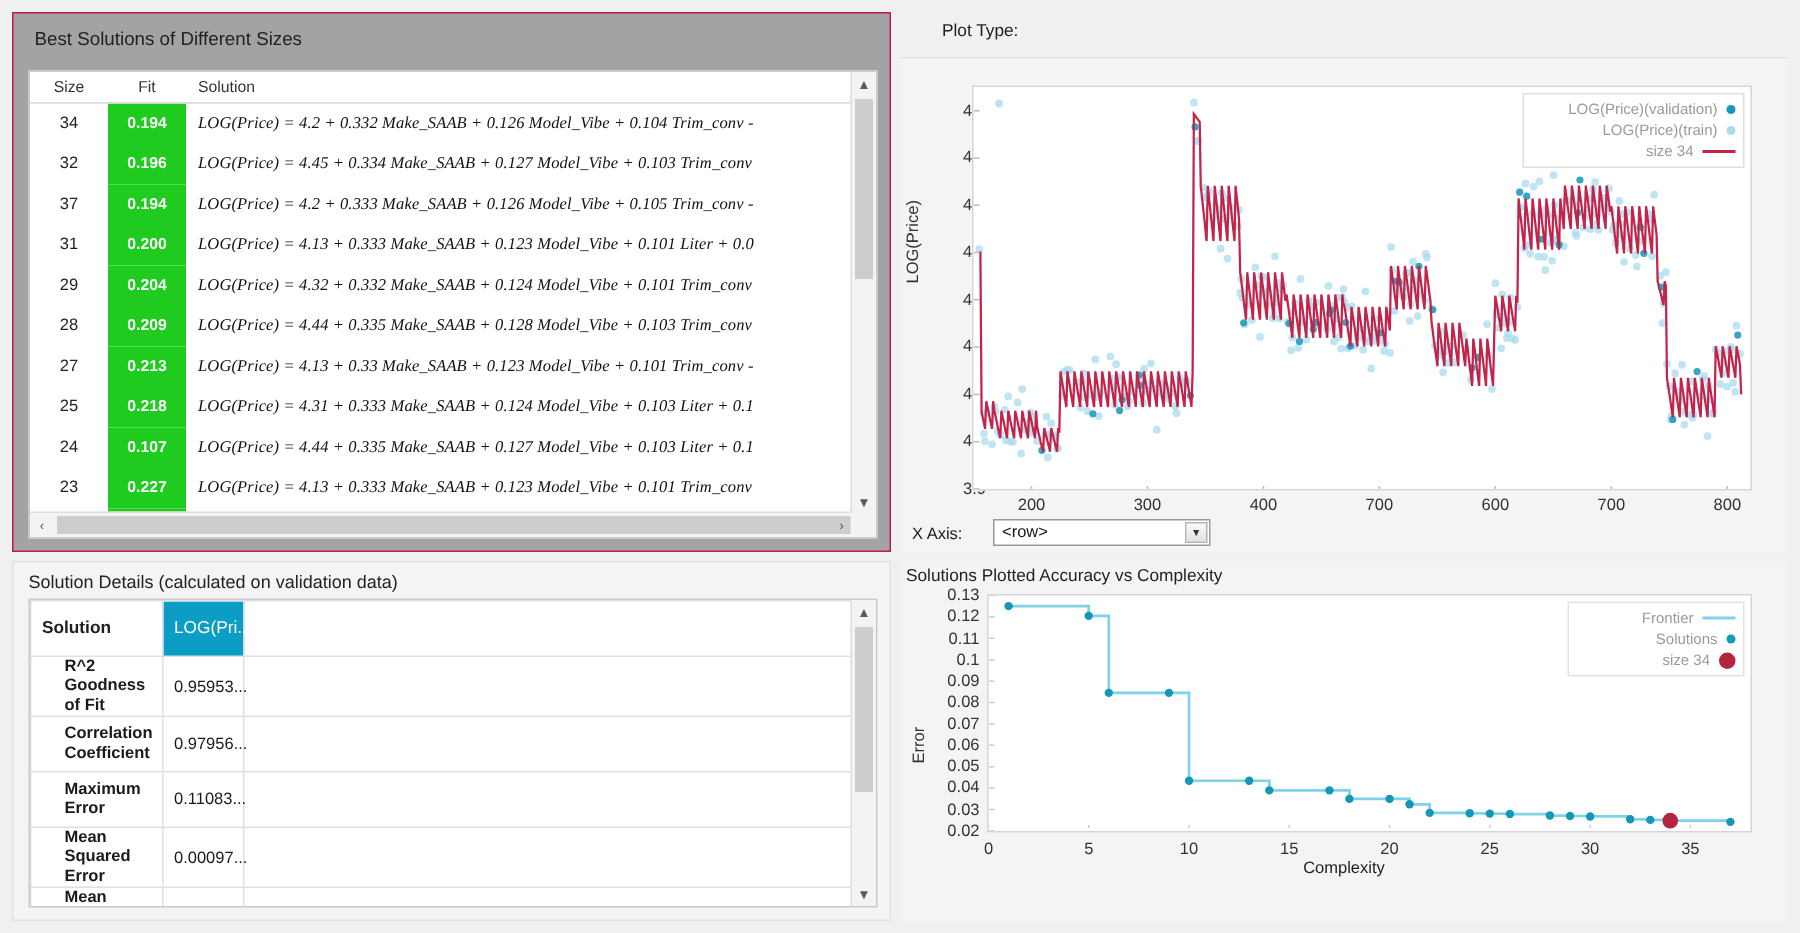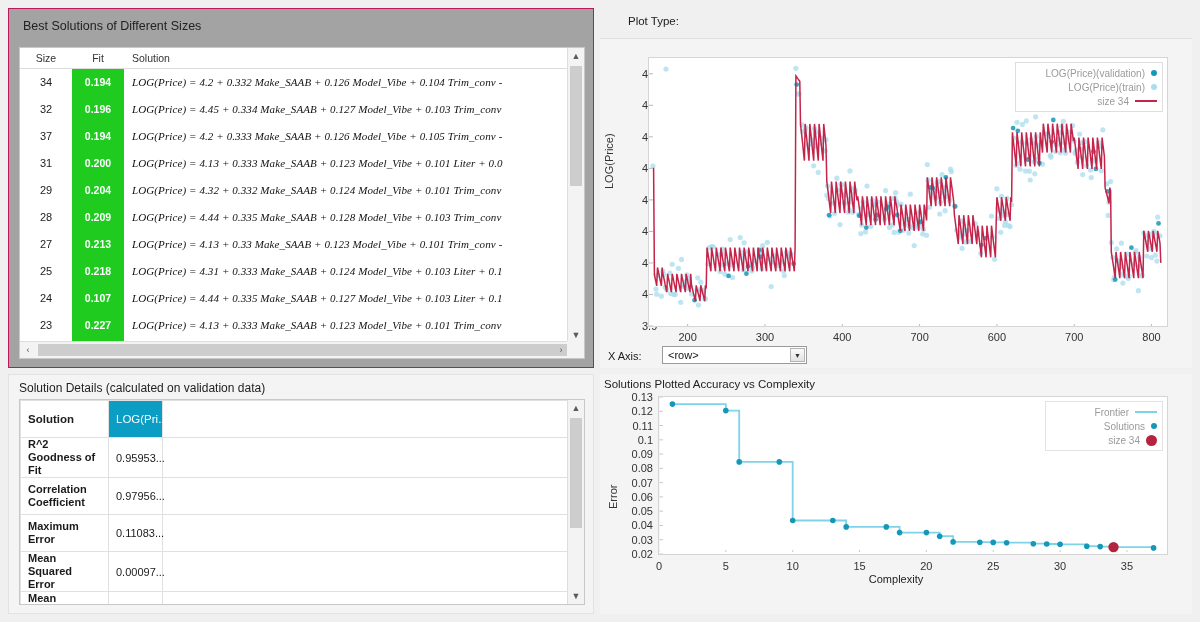--- a/index.html
+++ b/index.html
@@ -84,21 +84,21 @@
     background: #f4f4f4; border: 1px solid #e2e2e2;
   }
   #det-title { position: absolute; left: 10px; top: 6px; font-size: 12px; }
   #det-box {
     position: absolute; left: 10px; top: 24px; width: 566px; height: 206px;
     background: #ffffff; border: 1px solid #c8c8c8; overflow: hidden;
   }
   #det-clip { position: absolute; left: 0; top: 0; width: 549px; height: 204px; overflow: hidden; }
   table.dettable { border-collapse: collapse; table-layout: fixed; width: 549px; }
   table.dettable td { border: 1px solid #e0e0e0; height: 37px; vertical-align: middle; }
-  td.d-label { width: 88px; padding: 0 7px; font-weight: bold; font-size: 11px; color: #1a1a1a; line-height: 13px; }
+  td.d-label { width: 88px; padding: 0 22px; font-weight: bold; font-size: 11px; color: #1a1a1a; line-height: 13px; }
   td.d-val { width: 70px; padding: 0 7px; font-size: 11px; color: #1a1a1a; }
   td.d-pad { border: none; background: #fff; }
   td.d-head-label { width: 88px; padding: 0 7px; font-weight: bold; font-size: 11.5px; }
   td.d-head-val { width: 54px; padding: 0 7px; font-size: 11.5px; color: #fff; }
 
   
   #plottype-bar { position: absolute; left: 600px; top: 8px; width: 592px; height: 30px; }
   #plottype-label { position: absolute; left: 28px; top: 7px; font-size: 11.5px; }
   #plottype-select {
     position: absolute; left: 84px; top: 2px; width: 166px; height: 20px;

